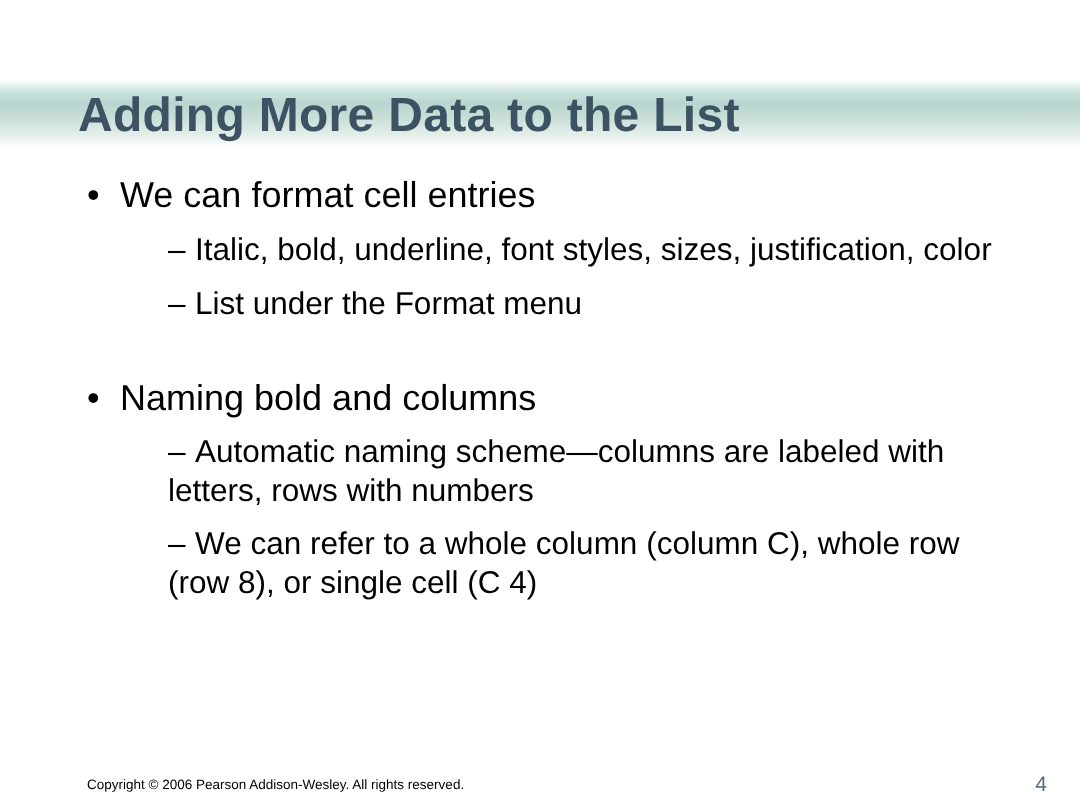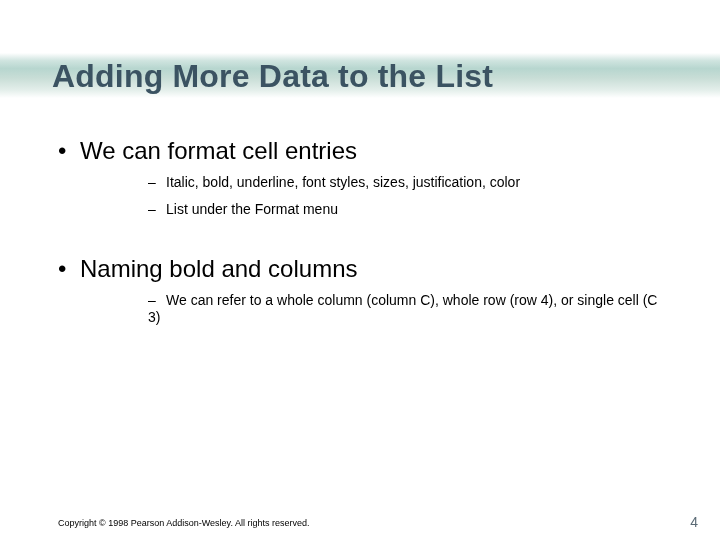--- a/index.html
+++ b/index.html
@@ -38,37 +38,37 @@
     top: 10px;
     left: 52px;
     font-size: 32px;
     font-weight: bold;
     color: #3b5362;
     letter-spacing: 0.2px;
     margin-top: 48px;
   }
   .content {
     position: absolute;
-    top: 124px;
+    top: 104px;
     left: 58px;
     right: 40px;
     color: #000;
   }
   .lvl1 {
     font-size: 24px;
     margin: 12px 0 8px 0;
     line-height: 1.25;
   }
   .lvl1 .bullet {
     display: inline-block;
     width: 22px;
   }
   .lvl2 {
-    font-size: 14px;
-    margin: 6px 0 10px 90px;
+    font-size: 21px;
+    margin: 6px 0 10px 54px;
     line-height: 1.22;
     padding-right: 10px;
   }
   .lvl2 .dash {
     display: inline-block;
     width: 18px;
   }
   .gap {
     height: 14px;
   }
@@ -107,21 +107,24 @@
     <div class="lvl2">
       <span class="dash">–</span><span>List under the Format menu</span>
     </div>
 
     <div class="gap"></div>
 
     <div class="lvl1">
       <span class="bullet">•</span><span>Naming bold and columns</span>
     </div>
     <div class="lvl2">
-      <span class="dash">–</span><span>We can refer to a whole column (column C), whole row (row 4), or single cell (C 3)</span>
+      <span class="dash">–</span><span>Automatic naming scheme—columns are labeled with letters, rows with numbers</span>
+    </div>
+    <div class="lvl2">
+      <span class="dash">–</span><span>We can refer to a whole column (column C), whole row (row 8), or single cell (C 4)</span>
     </div>
 
   </div>
 
-  <div class="footer">Copyright © 1998 Pearson Addison-Wesley. All rights reserved.</div>
+  <div class="footer">Copyright © 2006 Pearson Addison-Wesley. All rights reserved.</div>
   <div class="pagenum">4</div>
 
 </div>
 
 </body></html>

